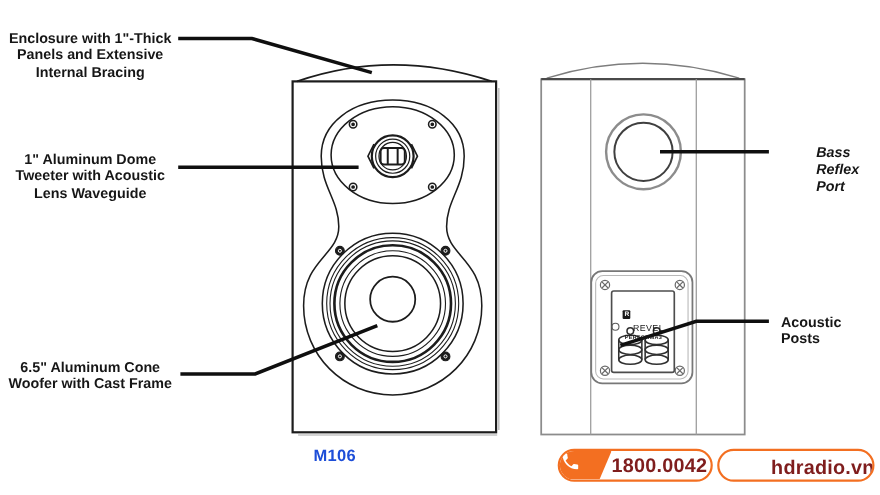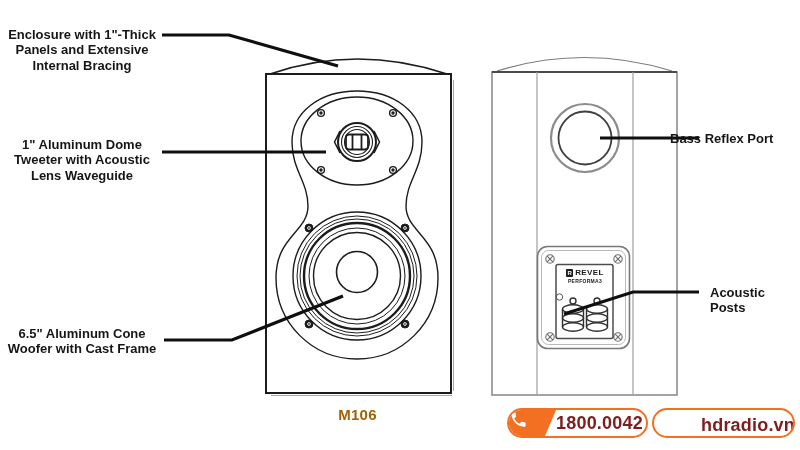--- a/index.html
+++ b/index.html
@@ -7,33 +7,33 @@
     position:relative;width:800px;height:450px;background:#ffffff;overflow:hidden;
     font-family:"Liberation Sans",sans-serif;color:#161616;
   }
   .stage svg{position:absolute;left:0;top:0;}
   .callout-label{
     position:absolute;font-size:13px;font-weight:600;line-height:1.18;
     color:#161616;white-space:pre-line;
   }
   .callout-label.center{text-align:center;}
   .model-label{
-    position:absolute;left:285px;top:406px;width:145px;text-align:center;
-    font-size:15px;font-weight:bold;color:#a16207;letter-spacing:.3px;
+    position:absolute;left:285px;top:406px;width:145px;
+    font-size:15px;font-weight:bold;color:#1d4ed8;letter-spacing:.3px;
   }
   .plate-brand{
     position:absolute;left:556px;top:269px;width:58px;text-align:center;
     color:#1a1a1a;line-height:1.1;
   }
   .plate-brand .row{display:flex;align-items:center;justify-content:center;gap:2px;}
   .plate-brand .crest{
     display:inline-block;width:7px;height:8px;background:#1a1a1a;color:#fff;
     font-size:6px;line-height:8px;font-weight:bold;border-radius:1px;
   }
-  .plate-brand .brand{font-size:8px;font-weight:bold;letter-spacing:.4px;}
+  .plate-brand .brand{font-size:8px;font-weight:normal;letter-spacing:.4px;margin-top:26px;}
   .plate-brand .series{font-size:5px;font-weight:bold;letter-spacing:.3px;margin-top:1px;}
   .badge{
     position:absolute;top:408px;height:30px;box-sizing:border-box;
     border:2px solid #F36F21;border-radius:17px;background:#fff;
     display:flex;align-items:stretch;overflow:hidden;
   }
   .badge-icon-wrap{
     width:47px;flex:none;background:#F36F21;
     clip-path:polygon(0 0,100% 0,calc(100% - 11px) 100%,0 100%);
     display:flex;align-items:center;justify-content:center;padding-right:7px;box-sizing:border-box;
@@ -159,21 +159,21 @@
 Panels and Extensive
 Internal Bracing</div>
 
   <div class="callout-label center" style="left:2px;top:137px;width:160px;">1" Aluminum Dome
 Tweeter with Acoustic
 Lens Waveguide</div>
 
   <div class="callout-label center" style="left:0px;top:326px;width:164px;">6.5" Aluminum Cone
 Woofer with Cast Frame</div>
 
-  <div class="callout-label" style="left:670px;top:131px;">Bass Reflex Port</div>
+  <div class="callout-label" style="left:742px;top:131px;font-style:italic;">Bass Reflex Port</div>
 
   <div class="callout-label" style="left:710px;top:285px;">Acoustic Posts</div>
 
   <div class="model-label">M106</div>
 
   <div class="plate-brand">
     <div class="row">
       <span class="crest">R</span>
       <span class="brand">REVEL</span>
     </div>

